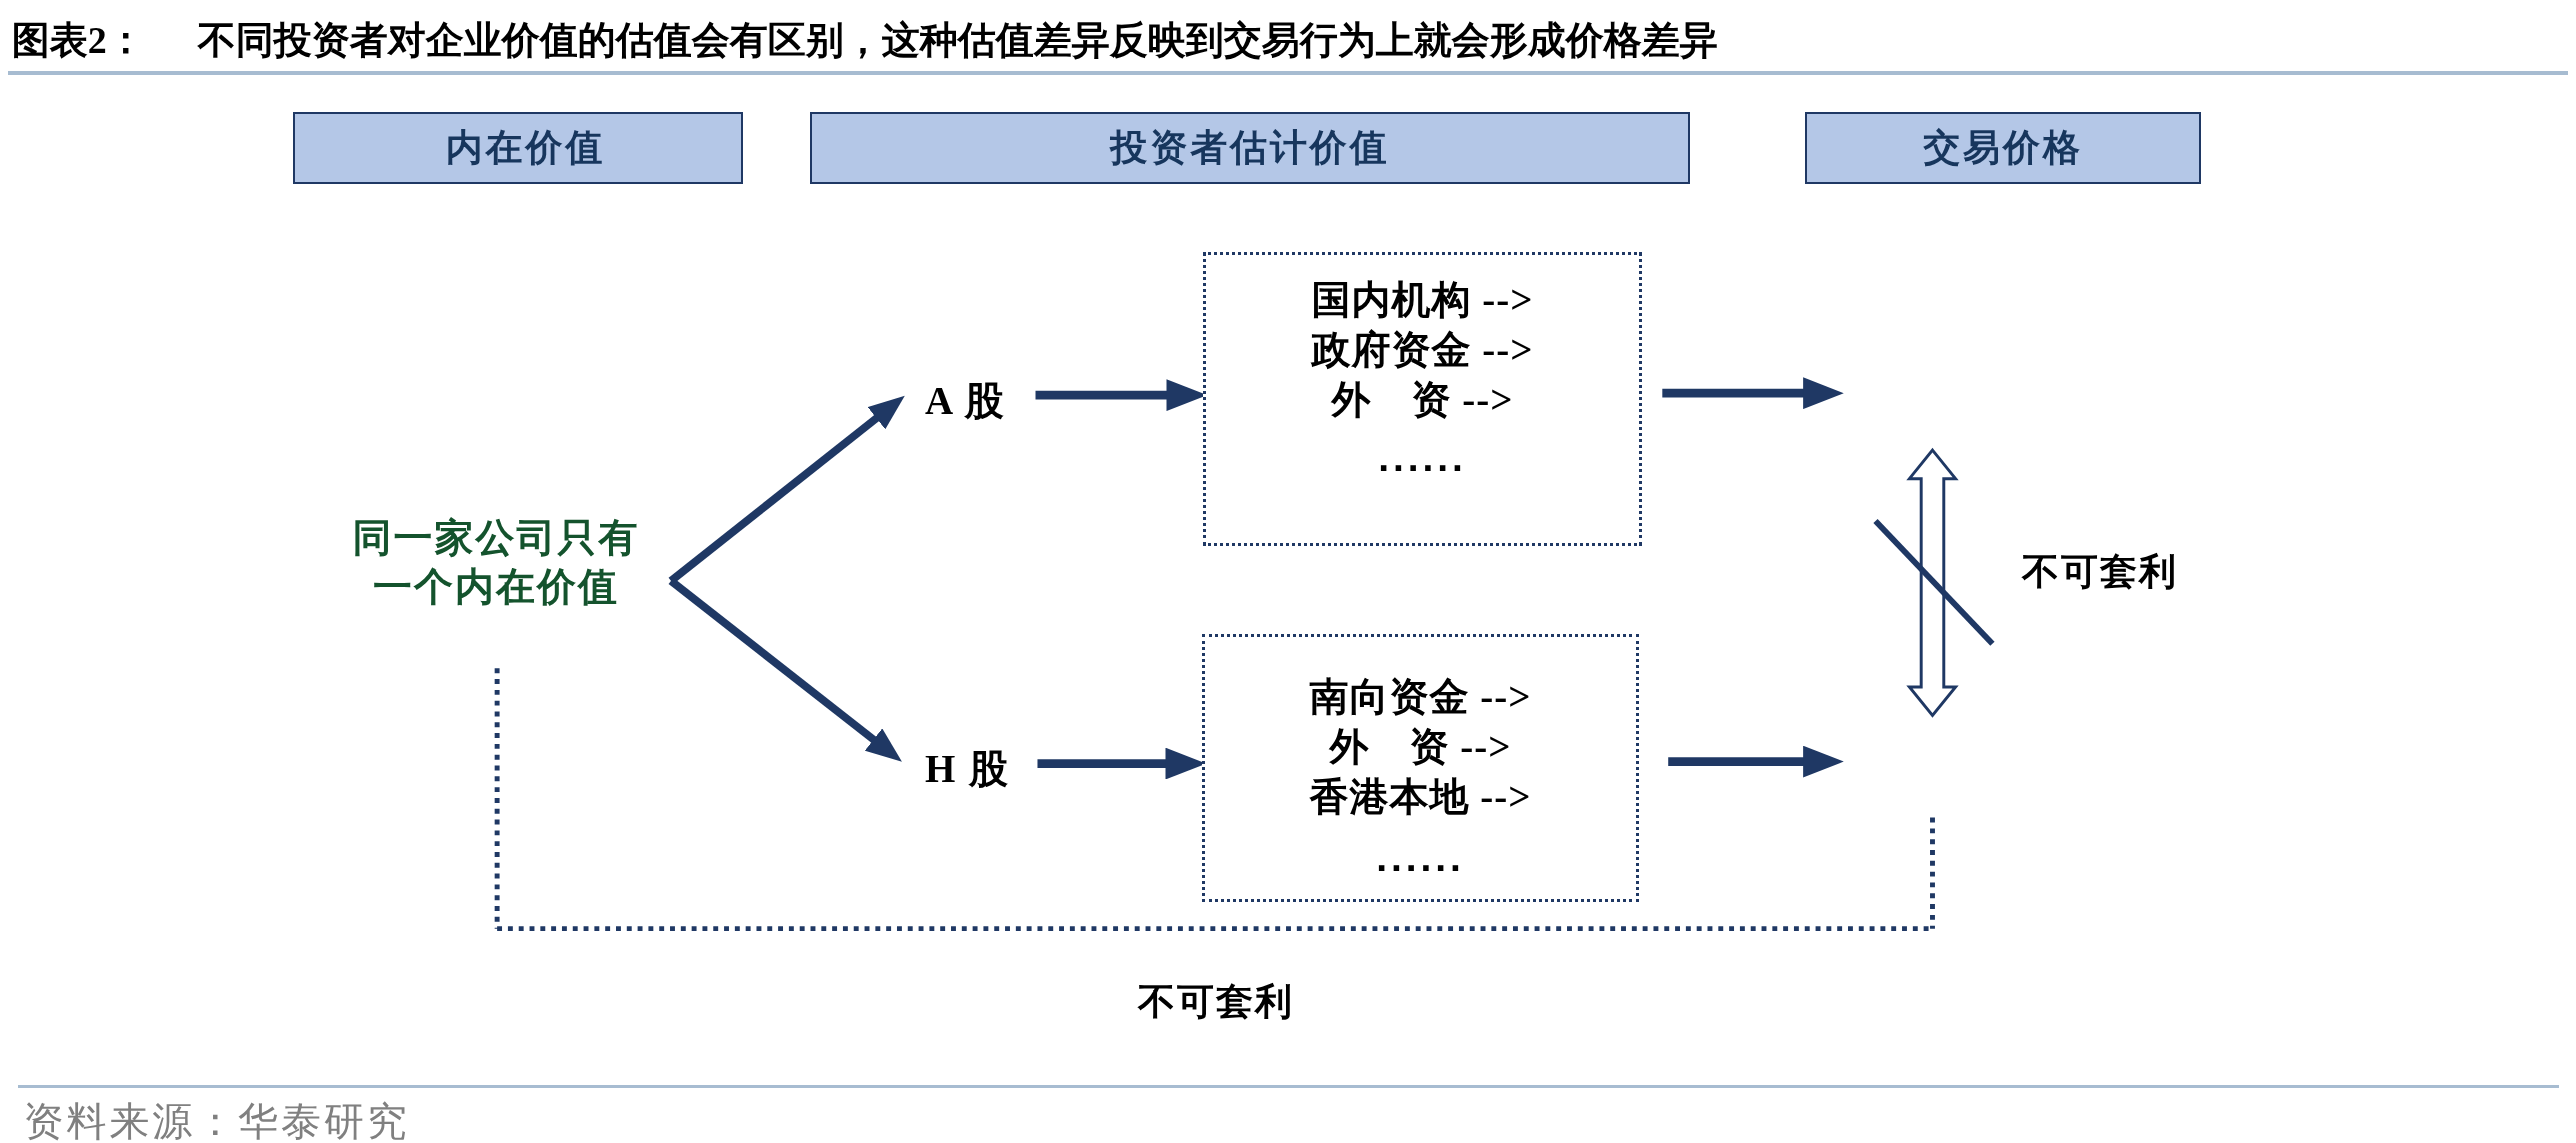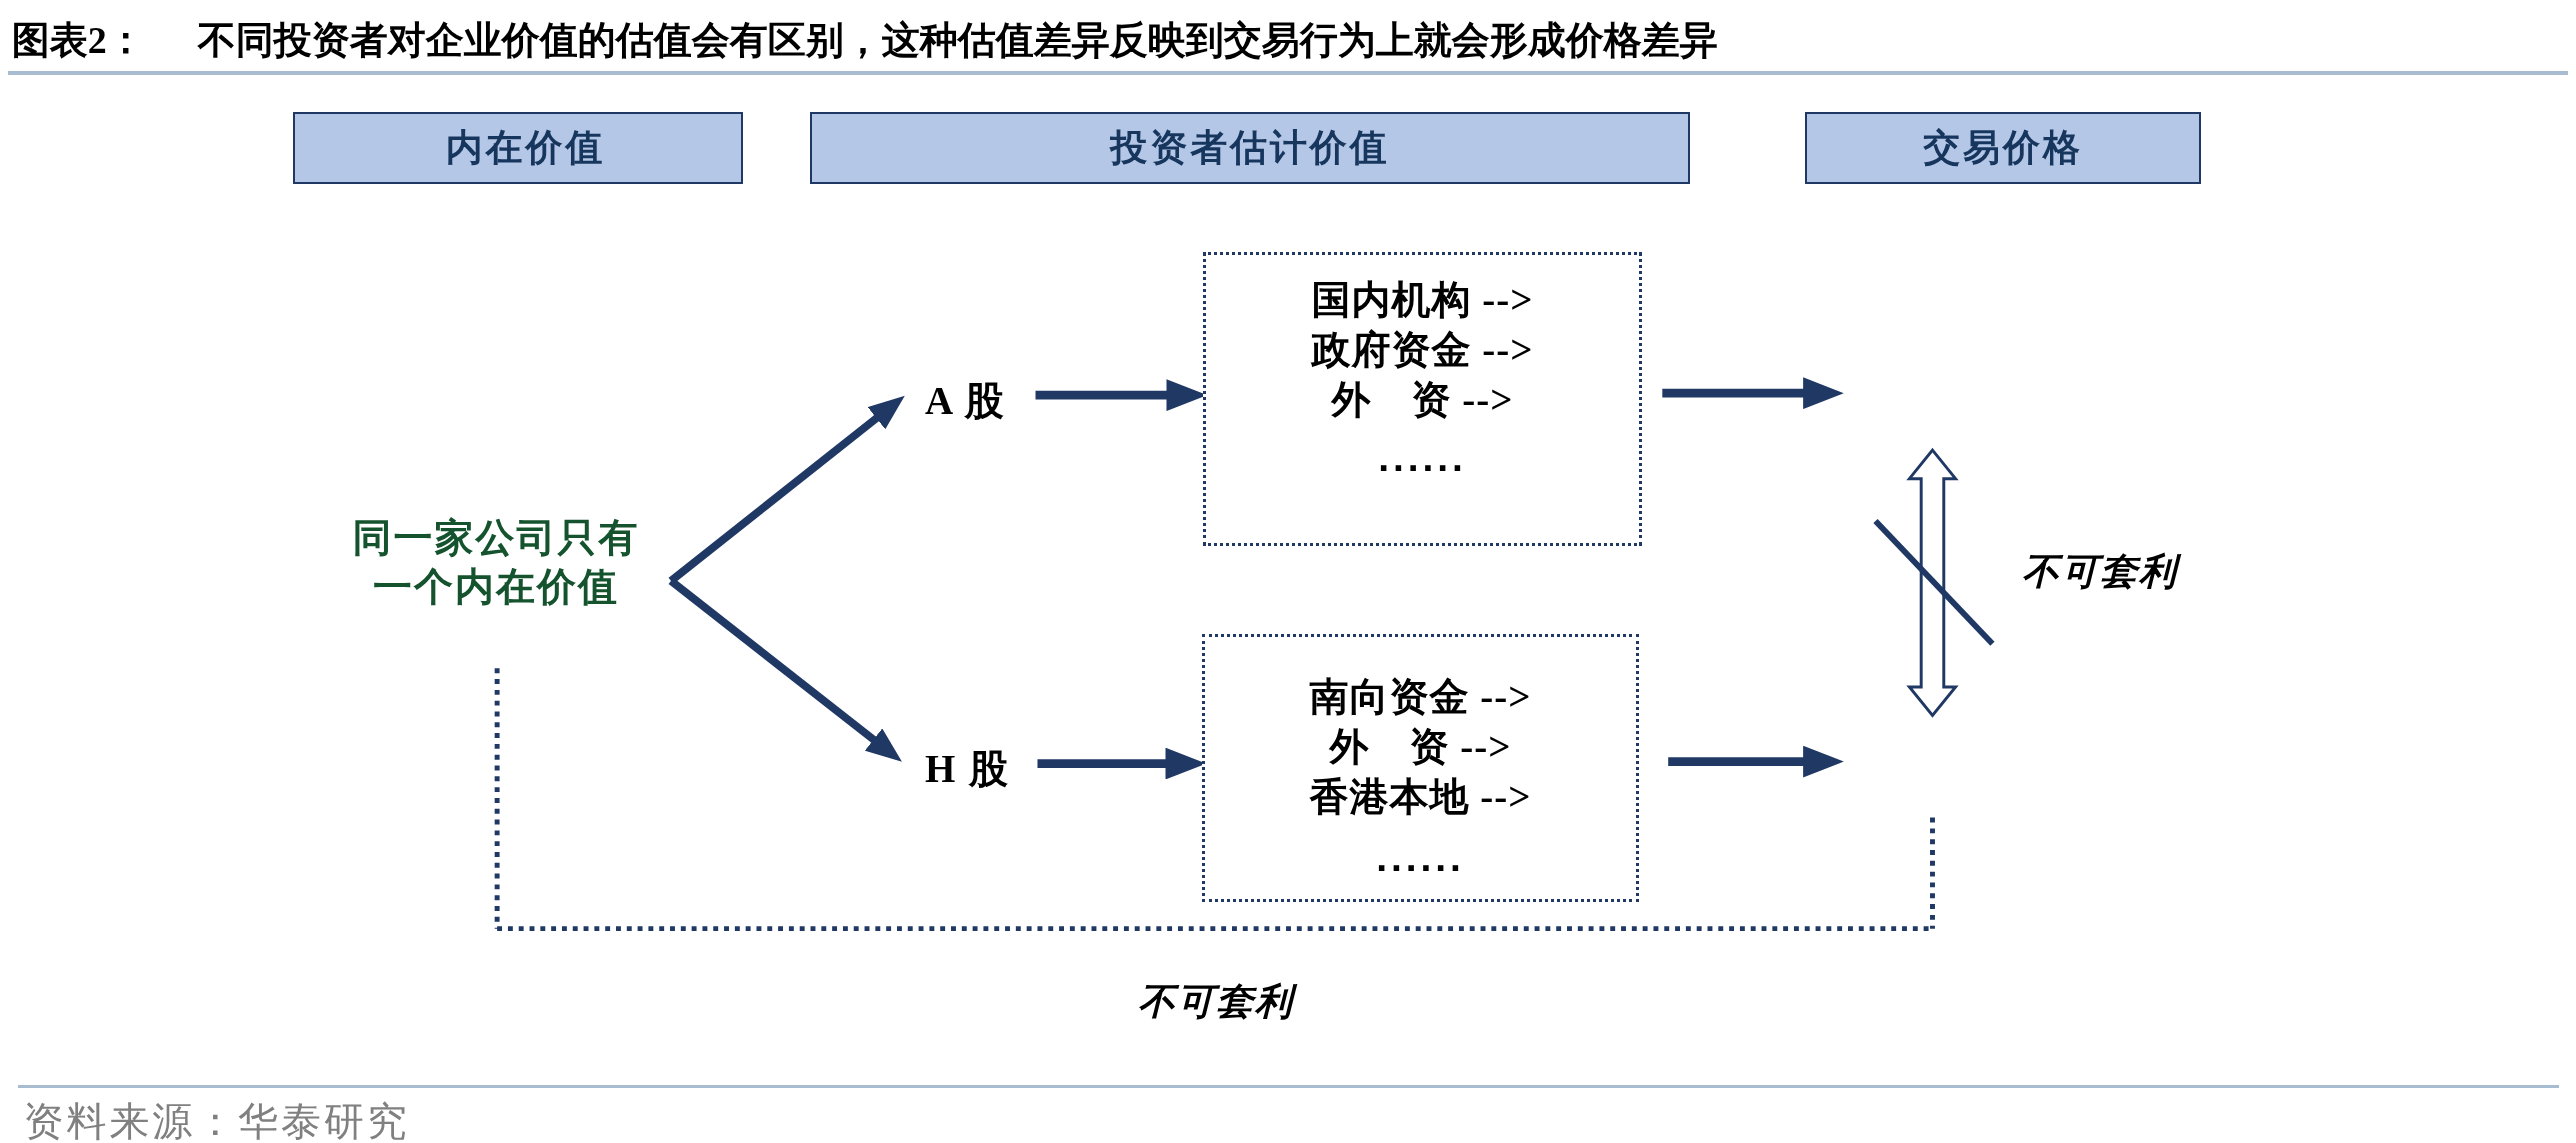--- a/index.html
+++ b/index.html
@@ -92,21 +92,20 @@
     font-family: "Liberation Sans", "DejaVu Sans", sans-serif;
   }
   .inv-box-a { left: 1203px; top: 252px; width: 439px; height: 294px; padding-top: 19.6px; }
   .inv-box-a .ellipsis-row { line-height: 65px; }
   .inv-box-h { left: 1202px; top: 634px; width: 437px; height: 268px; padding-top: 35px; }
 
   
   .annot {
     font-size: 37px;
     font-weight: bold;
-    font-style: italic;
     color: #000000;
     white-space: nowrap;
     letter-spacing: 2px;
   }
   .no-arb { left: 2022px; top: 547px; }
   .not-eq { left: 1098px; top: 977px; width: 236px; text-align: center; }
 
   
   .src-rule {
     left: 17.7px; top: 1085px;

